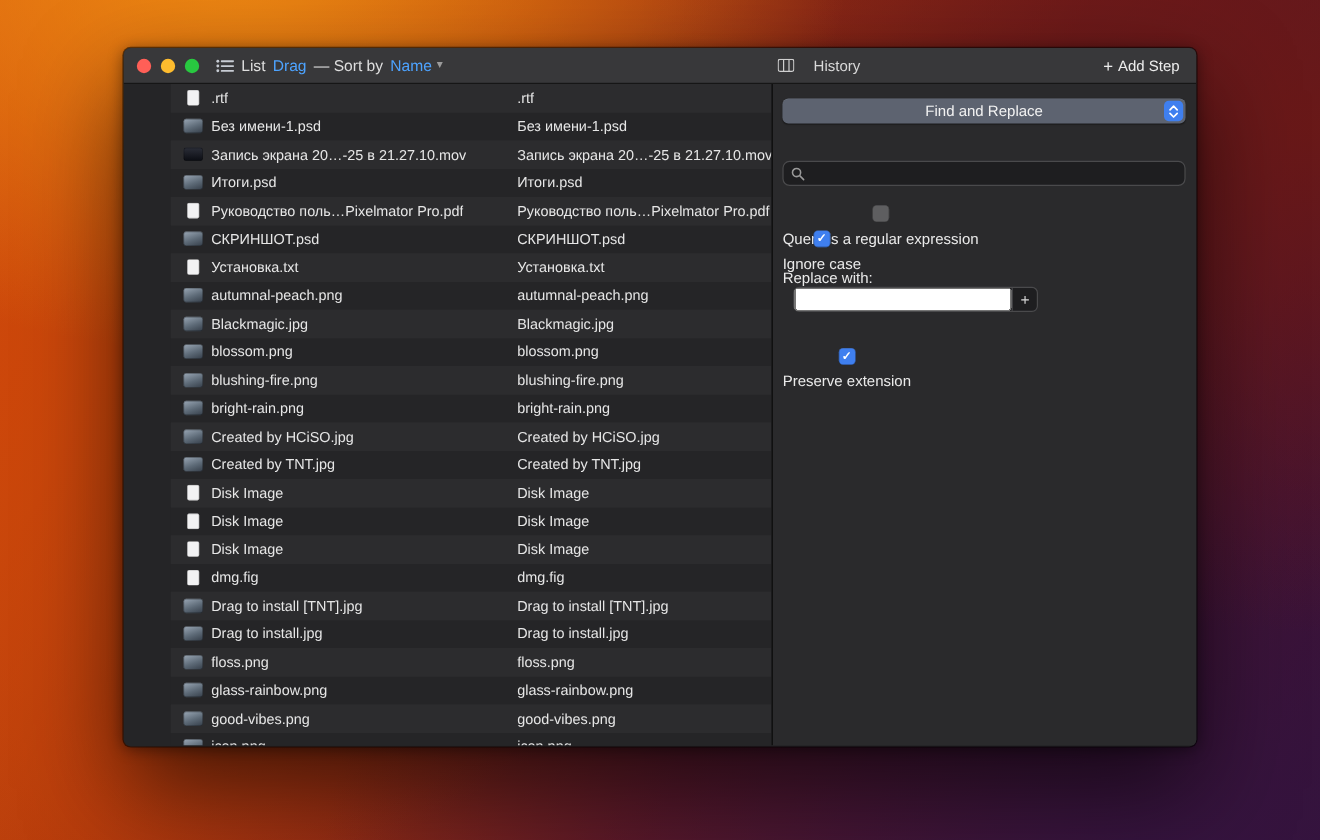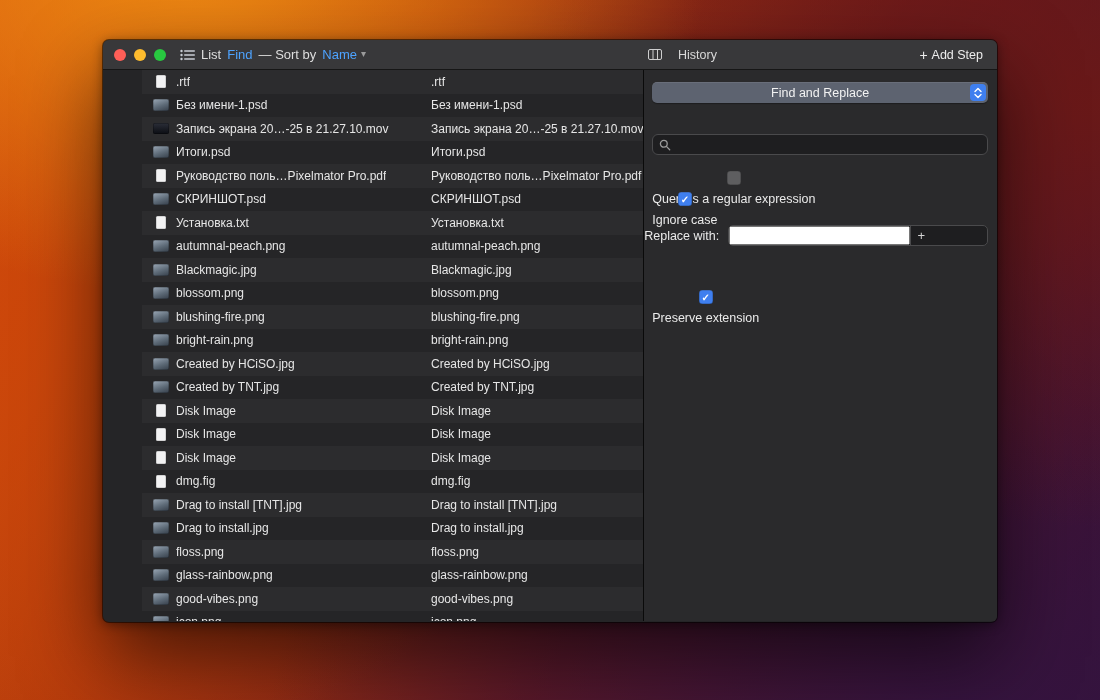--- a/index.html
+++ b/index.html
@@ -74,21 +74,21 @@
   .search-field .mag { margin-left:6px; display:flex; }
   .check-row { position:absolute; left:8px; display:flex; align-items:center; gap:7px; font-size:12.5px; color:#eaeaea;flex-direction:column; }
   .checkbox {
     width:14px; height:14px; border-radius:3.5px; background:#5e5e60;
     box-shadow:inset 0 0 0 .5px rgba(0,0,0,.35), inset 0 .5px 0 rgba(255,255,255,.12);
     display:flex; align-items:center; justify-content:center;
     color:transparent; font-size:10px; font-weight:bold; flex:none;
   }
   .checkbox.on { background:#3f7fef; color:#fff; }
   .checkbox.on::after { content:"✓"; }
-  .replace-row { position:absolute; left:0; right:9px; top:155px; display:flex; align-items:center; }
+  .replace-row { position:absolute; left:8px; right:9px; top:155px; display:flex; align-items:flex-start;flex-direction:column; }
   .replace-label { font-size:12.5px; color:#eaeaea; flex:none; }
   .replace-group {
     margin-left:9px; flex:1; height:21px; background:#1e1e20; border:1px solid #4a4a4c;
     border-radius:5px; display:flex; align-items:stretch;
   }
   .replace-group .plus-btn {
     width:21px; border-left:1px solid #4a4a4c; display:flex; align-items:center; justify-content:center;
     color:#d6d6d6; font-size:13px;
   }
   .footer-note {
@@ -115,21 +115,21 @@
           <svg width="15" height="12" viewBox="0 0 15 12">
             <circle cx="1.5" cy="2" r="1.2" fill="#c7ccd4"></circle>
               <rect x="4" y="1.3" width="11" height="1.5" rx=".7" fill="#c7ccd4"></rect>
             <circle cx="1.5" cy="6" r="1.2" fill="#c7ccd4"></circle>
               <rect x="4" y="5.3" width="11" height="1.5" rx=".7" fill="#c7ccd4"></rect>
             <circle cx="1.5" cy="10" r="1.2" fill="#c7ccd4"></circle>
               <rect x="4" y="9.3" width="11" height="1.5" rx=".7" fill="#c7ccd4"></rect>
           </svg>
         </span>
         <span class="t-white">List</span>
-        <span class="t-link">Find</span>
+        <span class="t-link">Drag</span>
         <span class="t-white">— Sort by</span>
         <span class="t-link">Name</span>
         <span class="chev">▾</span>
       </div>
 
       <div class="history-group">
         <span style="display:flex;">
           <svg width="14" height="11" viewBox="0 0 14 11">
             <rect x="0.5" y="0.5" width="13" height="10" rx="1.5" fill="none" stroke="#cfcfcf"></rect>
             <line x1="5" y1="0.5" x2="5" y2="10.5" stroke="#cfcfcf"></line>

